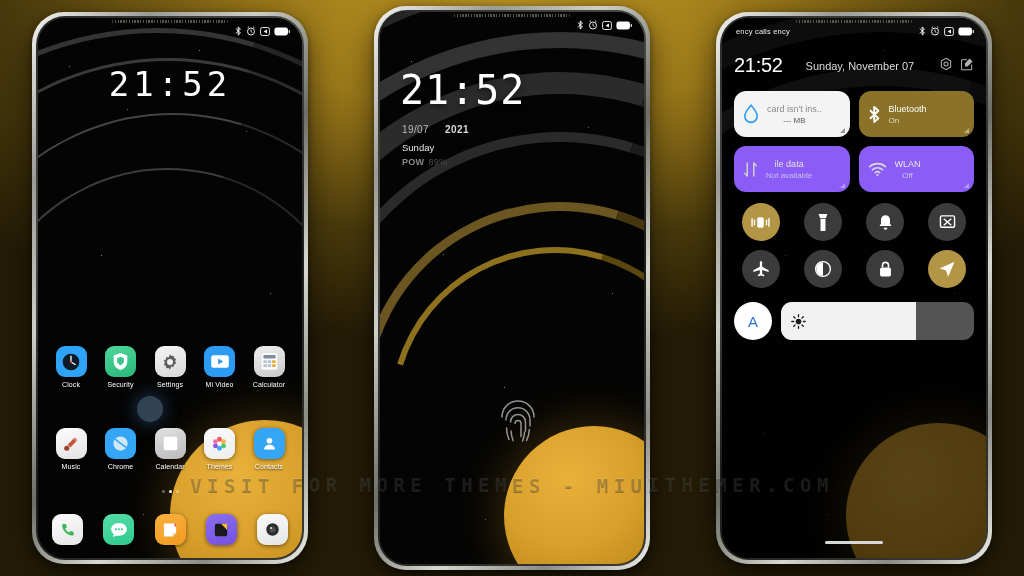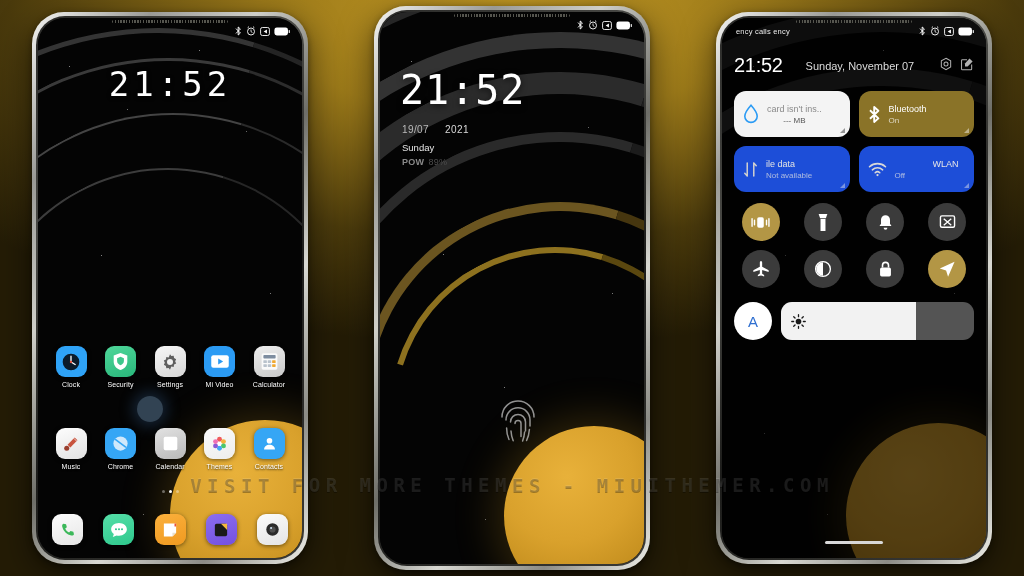--- a/index.html
+++ b/index.html
@@ -116,21 +116,21 @@
   .dock .ic { width: 31px; height: 31px; border-radius: 9px; display: flex; align-items: center; justify-content: center; box-shadow: 0 1px 4px rgba(0,0,0,.5); }
   
   .lock-time {
     position: absolute; left: 20px; top: 58px; z-index: 20;
     font-family: "DejaVu Sans Mono", monospace;
     font-size: 40px; color: #fff; letter-spacing: 1px; line-height: 1;
     text-shadow: 0 2px 6px rgba(0,0,0,.6);
   }
   .lock-meta { position: absolute; left: 22px; top: 112px; z-index: 20; }
   .lock-meta .r1 { font-size: 10px; color: #b9b9b9; letter-spacing: .4px; }
-  .lock-meta .r1 b { color: #d9d9d9; font-weight: 400; margin-left: 16px; }
+  .lock-meta .r1 b { color: #d9d9d9; font-weight: 700; margin-left: 16px; }
   .lock-meta .r2 { font-size: 9.5px; color: #e6e6e6; margin-top: 7px; }
   .lock-meta .r3 { font-size: 9px; color: #8a8a8a; margin-top: 4px; letter-spacing: .3px; }
   .lock-meta .r3 span { color: #4e4e4e; margin-left: 4px; }
   .fingerprint { position: absolute; z-index: 20; opacity: .62; }
   
   .cc { position: absolute; inset: 0; z-index: 25; padding: 0 12px; }
   .cc-head { display: flex; align-items: center; margin-top: 36px; }
   .cc-head .cct { font-size: 20px; color: #fff; letter-spacing: -.3px; font-weight: 300; }
   .cc-head .ccd { font-size: 11px; color: #dcdcdc; margin-left: 23px; flex: 1; }
   .cc-head .icn { opacity: .8; margin-left: 7px; }
@@ -141,21 +141,21 @@
   }
   .btile .tx { min-width: 0; }
   .btile .t1 { font-size: 9px; white-space: nowrap; overflow: hidden; }
   .btile .t2 { font-size: 8px; margin-top: 2px; opacity: .72; }
   .btile .corner {
     position: absolute; right: 5px; bottom: 4px; width: 0; height: 0;
     border-left: 5px solid transparent; border-bottom: 5px solid currentColor; opacity: .45;
   }
   .btile.light { background: #f4f4f4; color: #222; }
   .btile.gold  { background: #8a7328; color: #fff; }
-  .btile.dark  { background: #1d4ed8; color: #eee; }
+  .btile.dark  { background: #8b5cf6; color: #eee; text-align: center; }
   .rtiles { display: grid; grid-template-columns: repeat(4,1fr); gap: 9px; margin-top: 11px; }
   .rtile {
     height: 38px; width: 38px; border-radius: 50%; margin: 0 auto;
     display: flex; align-items: center; justify-content: center;
     background: #3b3b3b; color: #fff;
   }
   .rtile.on { background: #b39645; }
   .bright-row { display: flex; align-items: center; gap: 9px; margin-top: 14px; }
   .autobright {
     width: 38px; height: 38px; border-radius: 50%; background: #fff;
@@ -537,21 +537,21 @@
             </div>
 
             <div class="btile dark">
               <svg width="19" height="15" viewBox="0 0 20 15">
                   <path d="M1.6 4.6A12.4 12.4 0 0118.4 4.6" fill="none" stroke="#d8d8d8" stroke-width="1.7" stroke-linecap="round"></path>
                   <path d="M4.6 7.8a8 8 0 0110.8 0" fill="none" stroke="#d8d8d8" stroke-width="1.7" stroke-linecap="round"></path>
                   <path d="M7.6 10.9a3.6 3.6 0 014.8 0" fill="none" stroke="#d8d8d8" stroke-width="1.7" stroke-linecap="round"></path>
                   <circle cx="10" cy="13.4" r="1.2" fill="#d8d8d8"></circle>
                 </svg>
               <div class="tx">
-                <div class="t1" style="color:#e6e6e6;margin-left:38px;">WLAN</div>
+                <div class="t1" style="color:#e6e6e6;">WLAN</div>
                 <div class="t2" style="color:#e6e6e6;">Off</div>
               </div>
               <div class="corner"></div>
             </div>
           </div>
 
           <div class="rtiles">
             <div class="rtile on">
               <svg width="19" height="15" viewBox="0 0 20 16">
                   <rect x="6.5" y="2.5" width="7" height="11" rx="1.8" fill="#fff"></rect>

